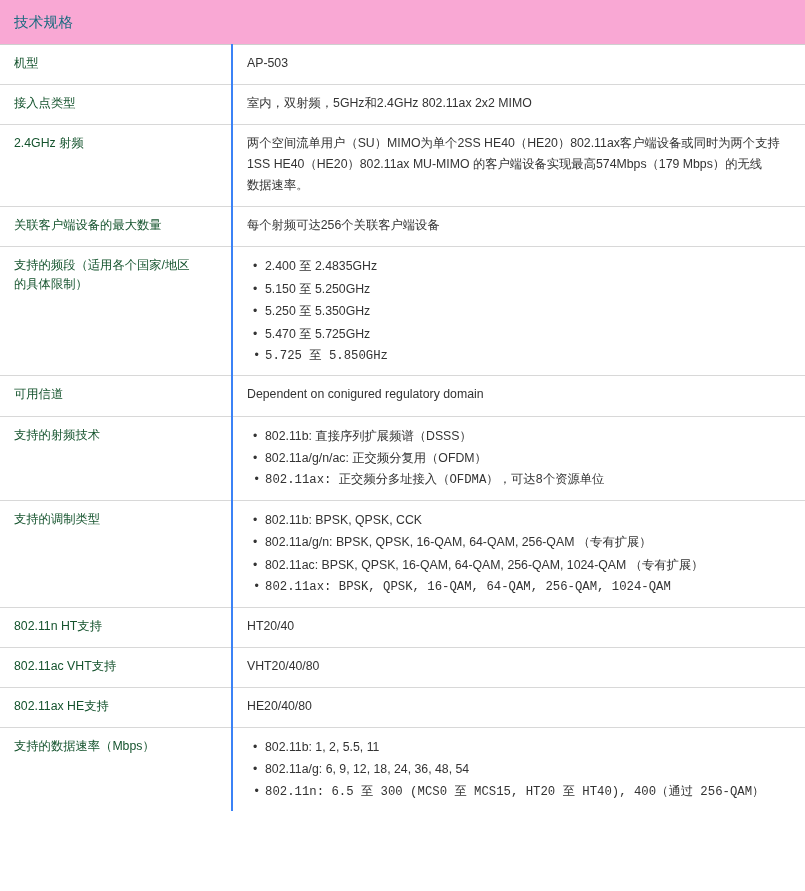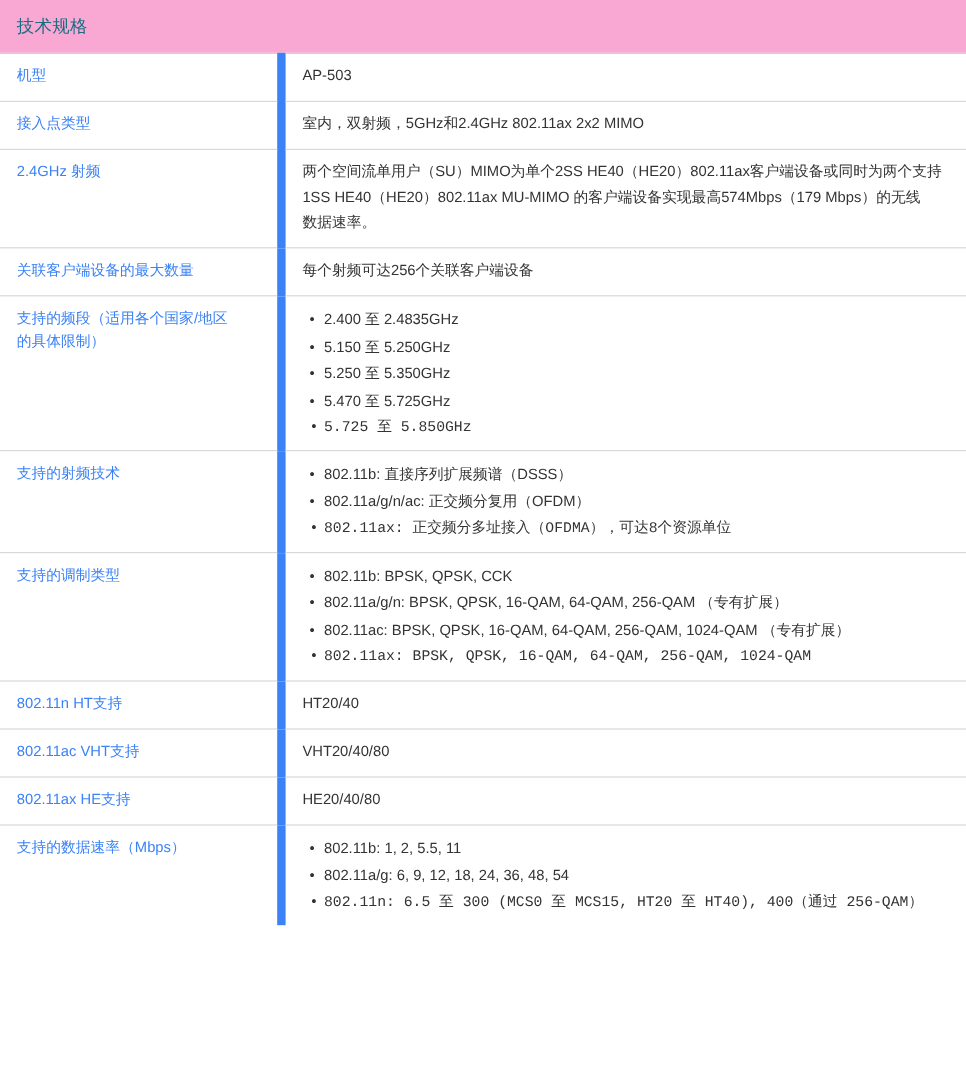--- a/index.html
+++ b/index.html
@@ -38,25 +38,25 @@
     border-top: 1px solid #cfcfcf;
   }
   table.spec-table td {
     vertical-align: top;
     padding: 9px 10px 9px 14px;
     font-size: 12.3px;
     line-height: 1.55;
   }
   td.spec-label {
     width: 207px;
-    color: #3b82f6;
+    color: #14532d;
   }
   td.spec-value {
     color: #333333;
-    border-left: 7px solid #3b82f6;
+    border-left: 2px solid #3b82f6;
     padding-left: 12px;
   }
   .spec-value p {
     margin: 0 0 2px 0;
   }
   .spec-value ul {
     margin: 1px 0 1px 0;
     padding-left: 18px;
     list-style: none;
   }
@@ -128,20 +128,28 @@
               <li>2.400 至 2.4835GHz</li>
               <li>5.150 至 5.250GHz</li>
               <li>5.250 至 5.350GHz</li>
               <li>5.470 至 5.725GHz</li>
               <li>5.725 至 5.850GHz</li>
             </ul>
           </td>
         </tr>
         <tr>
           <td class="spec-label">
+            <div>可用信道</div>
+          </td>
+          <td class="spec-value">
+            <p>Dependent on conigured regulatory domain</p>
+          </td>
+        </tr>
+        <tr>
+          <td class="spec-label">
             <div>支持的射频技术</div>
           </td>
           <td class="spec-value">
             <ul>
               <li>802.11b: 直接序列扩展频谱（DSSS）</li>
               <li>802.11a/g/n/ac: 正交频分复用（OFDM）</li>
               <li>802.11ax: 正交频分多址接入（OFDMA），可达8个资源单位</li>
             </ul>
           </td>
         </tr>

